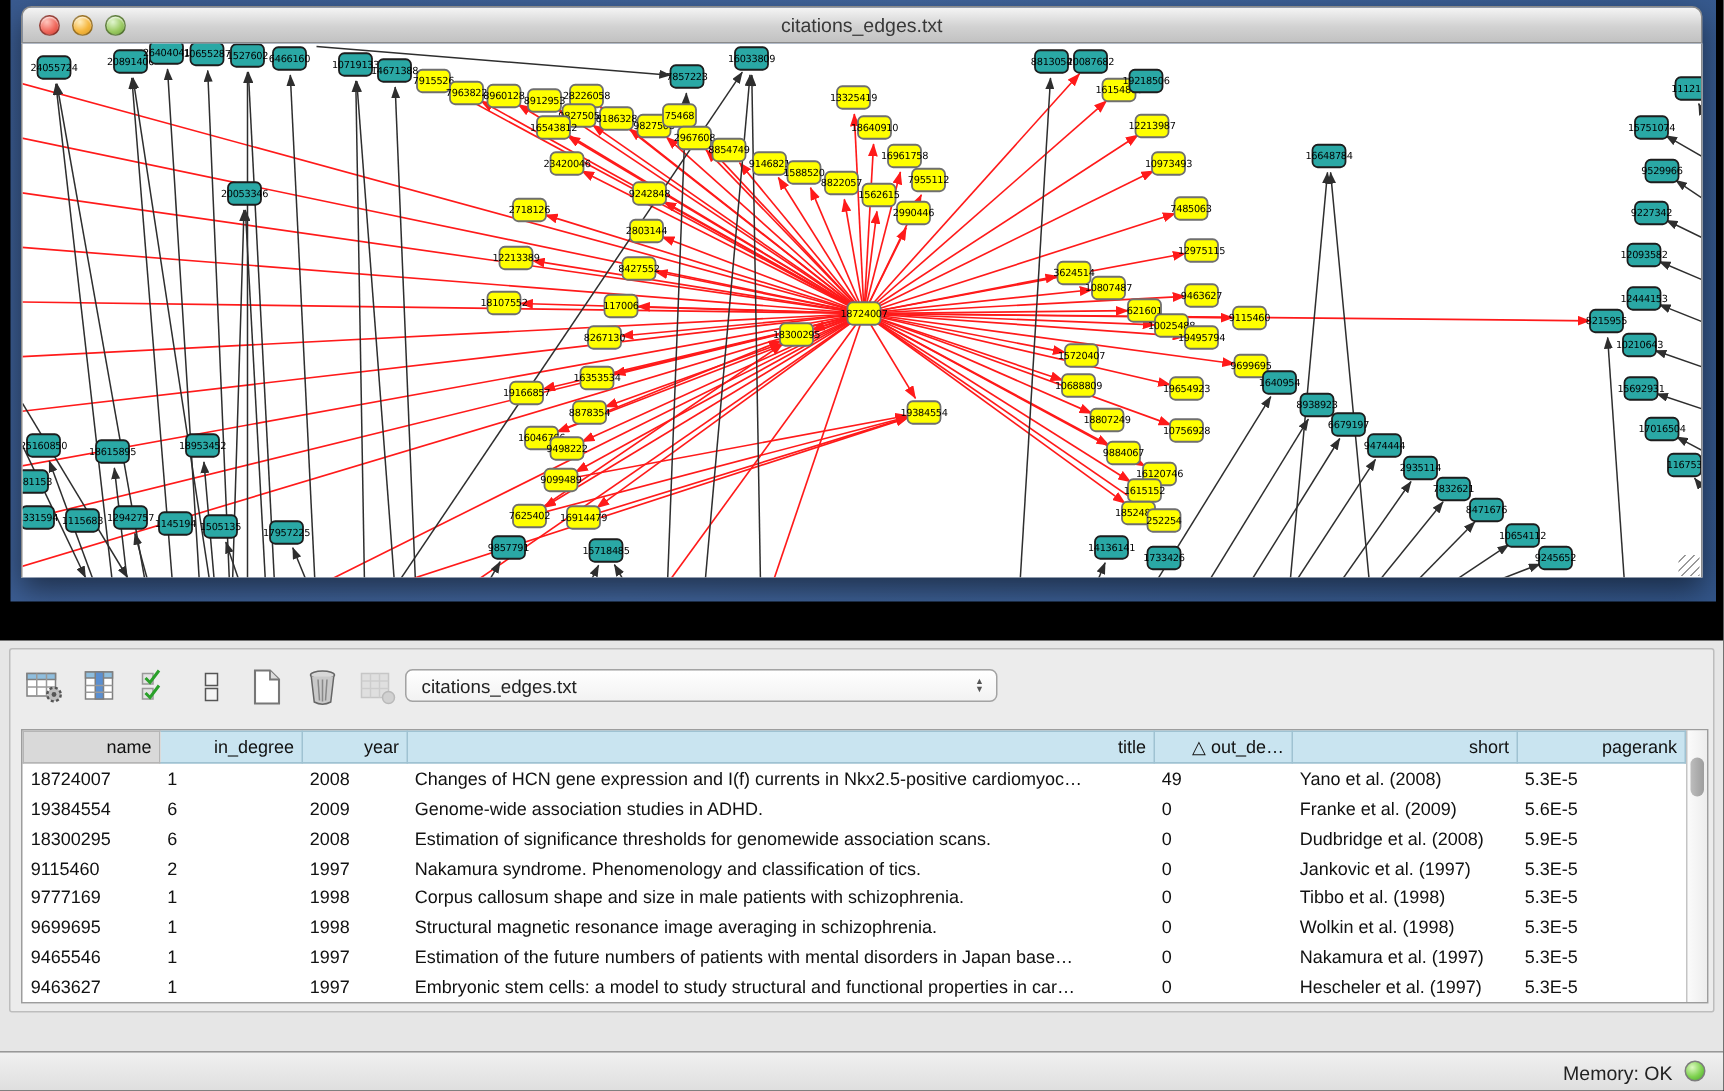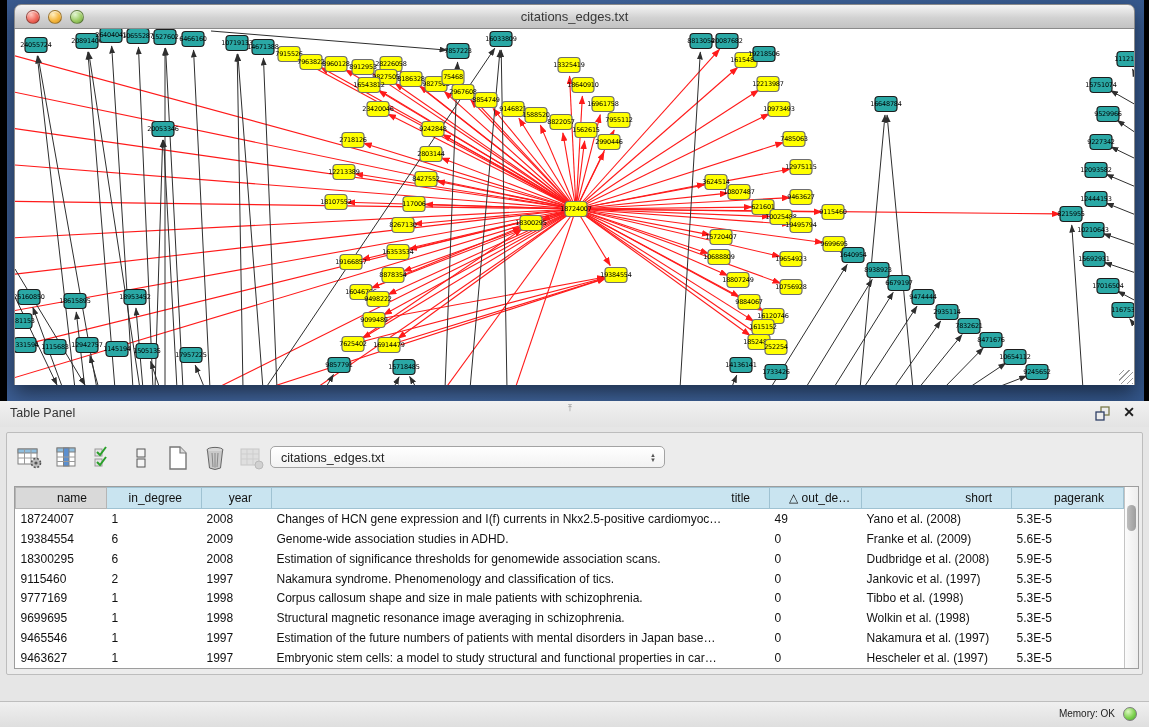--- a/index.html
+++ b/index.html
@@ -51,39 +51,39 @@
   .combo{position:absolute;left:263px;top:13px;width:395px;height:22px;
          background:linear-gradient(#ffffff,#f2f2f2);border:1px solid #a3a3a3;border-radius:5px;
          font-size:12.5px;color:#222;line-height:22px;padding-left:10px;box-sizing:border-box;cursor:pointer;}
   .combo-arrows{position:absolute;right:8px;top:0;height:22px;display:flex;flex-direction:column;
                 justify-content:center;color:#555;font-size:6px;line-height:5px;}
 
   .tablewrap{position:absolute;left:7px;top:53px;width:1123px;height:181px;
              border:1px solid #9d9d9d;background:#fff;display:flex;}
   table.grid{border-collapse:collapse;table-layout:fixed;width:1108px;font-size:12px;color:#111;}
   table.grid th{height:20px;font-weight:normal;background:#c9e4f0;
-    border:1px solid #9fc2d2;padding:0 19px;overflow:hidden;white-space:nowrap;cursor:pointer;text-align:right;}
+    border:1px solid #9fc2d2;padding:0 5px;overflow:hidden;white-space:nowrap;cursor:pointer;text-align:right;}
   table.grid th.h-gray{background:#d9d9d9;border-color:#b5b5b5;}
   table.grid td{height:16px;padding:0 5px;overflow:hidden;white-space:nowrap;cursor:default;}
   .al-r{text-align:right;} .al-c{text-align:center;} .al-l{text-align:left;}
   .vscroll{width:14px;background:linear-gradient(90deg,#fbfbfb,#ededed);border-left:1px solid #c4c4c4;position:relative;cursor:pointer;}
   .vthumb{position:absolute;left:2px;top:18px;width:9px;height:26px;border-radius:5px;
           background:linear-gradient(90deg,#bdbdbd,#9d9d9d);}
 
   .seg-tabs{position:absolute;left:50%;top:247px;transform:translateX(-50%);display:flex;
             border:1px solid #9b9b9b;border-radius:6px;overflow:hidden;
             box-shadow:0 1px 0 rgba(255,255,255,.7);}
   .seg{padding:3px 14px;font-size:12.5px;background:linear-gradient(#ffffff,#ededed);
        color:#222;border-left:1px solid #b9b9b9;cursor:pointer;white-space:nowrap;}
   .seg:first-child{border-left:none;}
   .seg.sel{background:linear-gradient(#7d7d7d,#636363);color:#e9e9e9;}
 
   .statusbar{position:absolute;top:701px;left:0;width:1149px;height:26px;
              background:linear-gradient(#f0f0f0,#dedede);border-top:1px solid #bebebe;}
-  .mem{position:absolute;right:34px;top:6px;font-size:10px;color:#222;}
+  .mem{position:absolute;right:34px;top:6px;font-size:13px;color:#222;}
   .mem-dot{position:absolute;right:12px;top:5px;width:14px;height:14px;border-radius:50%;
            border:1px solid #7d7d7d;box-sizing:border-box;
            background:radial-gradient(circle at 35% 30%,#dcf8c0,#7ed24f 55%,#46a52a);}
 </style>
 </head>
 <body>
 <div id="app">
 
   <div class="desktop">
     <div class="net-window">
@@ -699,31 +699,20 @@
                 <rect x="1097" y="273.5" width="22" height="15" rx="3.5" fill="#2aa8a5" stroke="#1d1d1d" stroke-width="1.2"></rect>
                 <text x="1108" y="283.2">116753</text>
               </g>
             </g>
         </svg>
         <div class="corner-grip"></div>
       </div>
     </div>
   </div>
 
-  <div class="tp-header">
-    <span class="tp-title">Table Panel</span>
-    <span class="tp-grip">⤒</span>
-    <span class="tp-float">
-      <svg width="16" height="15" viewBox="0 0 16 15">
-        <rect x="6" y="1" width="8" height="8" fill="none" stroke="#7a7a4a" stroke-width="1.3"></rect>
-        <rect x="1" y="6" width="8" height="8" fill="#ececec" stroke="#2e3f66" stroke-width="1.3"></rect>
-      </svg>
-    </span>
-    <span class="tp-close">✕</span>
-  </div>
 
   <div class="panel-body">
     <div class="panel-inner">
 
       <div class="toolbar">
         <span class="tb-btn">
           <svg width="26" height="24" viewBox="0 0 26 24">
             <rect x="1" y="3" width="19" height="15" fill="#fff" stroke="#7f7f7f"></rect>
             <rect x="1" y="3" width="19" height="4" fill="#8fbede" stroke="#7f7f7f"></rect>
             <line x1="7.5" y1="3" x2="7.5" y2="18" stroke="#9a9a9a"></line>

